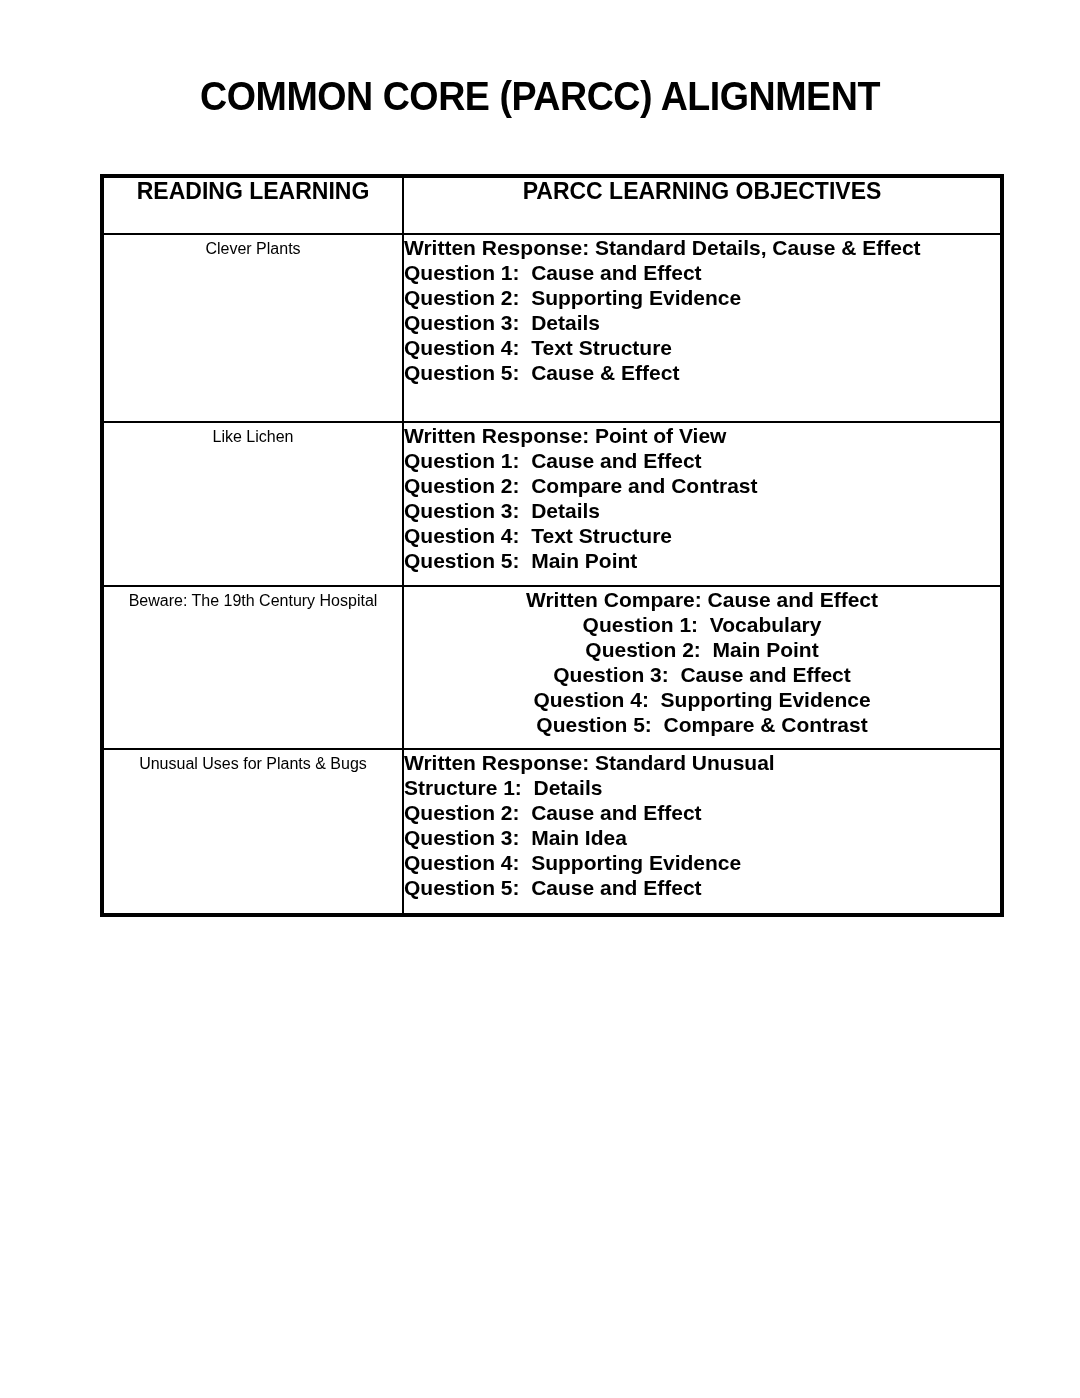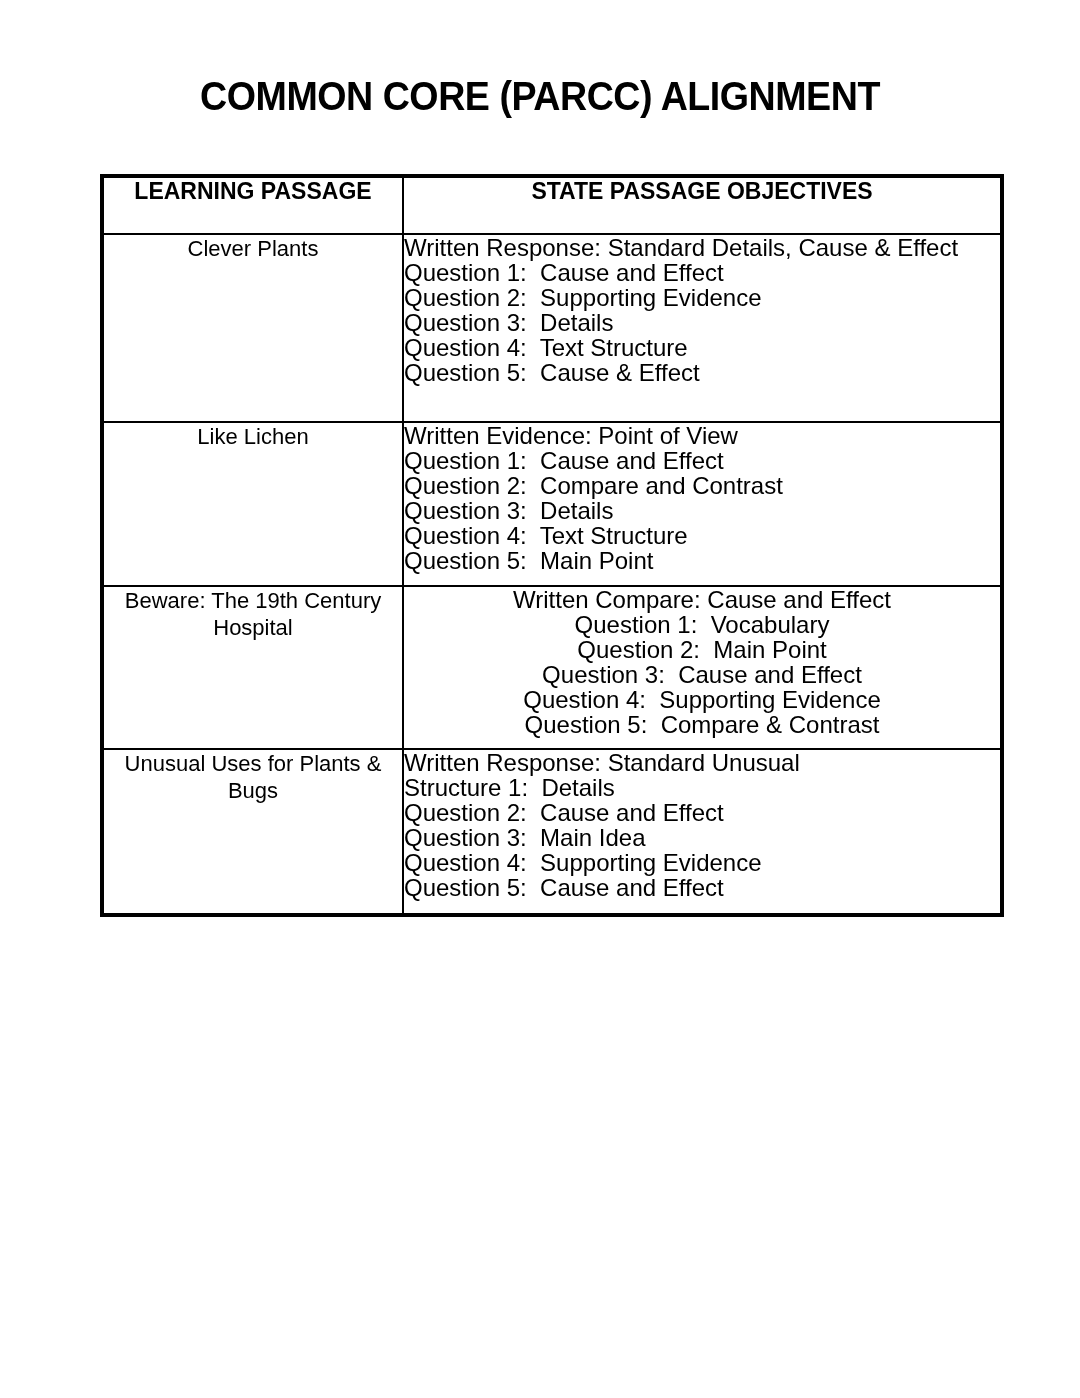--- a/index.html
+++ b/index.html
@@ -64,30 +64,31 @@
     text-align: center;
     font-size: 23px;
     font-weight: bold;
     padding-top: 10px;
     box-sizing: border-box;
     line-height: 27px;
   }
 
   .passage-cell {
     text-align: center;
-    font-size: 22px;
+    font-size: 16px;
     line-height: 27px;
     padding: 8px 6px 0 6px;
   }
 
   .objectives-cell {
     text-align: left;
-    font-size: 24px;
+    font-size: 21px;
     line-height: 25px;
     padding: 8px 6px 10px 5px;
+    font-weight: bold;
   }
 
   .obj-line {
     display: block;
     white-space: pre;
   }
 
   tr.row-clever td { height: 186px; }
   tr.row-lichen  td { height: 162px; }
   tr.row-beware  td { height: 161px; text-align: center; }
@@ -100,40 +101,40 @@
 
   <div class="doc-title">COMMON CORE (PARCC) ALIGNMENT</div>
 
   <table class="align-table">
     <colgroup>
       <col class="c-passage">
       <col class="c-objectives">
     </colgroup>
     <thead>
       <tr>
-        <th class="hdr-cell">LEARNING PASSAGE</th>
-        <th class="hdr-cell">STATE PASSAGE OBJECTIVES</th>
+        <th class="hdr-cell">READING LEARNING</th>
+        <th class="hdr-cell">PARCC LEARNING OBJECTIVES</th>
       </tr>
     </thead>
     <tbody>
       <tr class="row-clever">
         <td class="passage-cell">Clever Plants</td>
         <td class="objectives-cell">
           <span class="obj-line">Written Response: Standard Details, Cause &amp; Effect</span>
           <span class="obj-line">Question 1:  Cause and Effect</span>
           <span class="obj-line">Question 2:  Supporting Evidence</span>
           <span class="obj-line">Question 3:  Details</span>
           <span class="obj-line">Question 4:  Text Structure</span>
           <span class="obj-line">Question 5:  Cause &amp; Effect</span>
         </td>
       </tr>
       <tr class="row-lichen">
         <td class="passage-cell">Like Lichen</td>
         <td class="objectives-cell">
-          <span class="obj-line">Written Evidence: Point of View</span>
+          <span class="obj-line">Written Response: Point of View</span>
           <span class="obj-line">Question 1:  Cause and Effect</span>
           <span class="obj-line">Question 2:  Compare and Contrast</span>
           <span class="obj-line">Question 3:  Details</span>
           <span class="obj-line">Question 4:  Text Structure</span>
           <span class="obj-line">Question 5:  Main Point</span>
         </td>
       </tr>
       <tr class="row-beware">
         <td class="passage-cell">Beware:  The 19th Century Hospital</td>
         <td class="objectives-cell">

